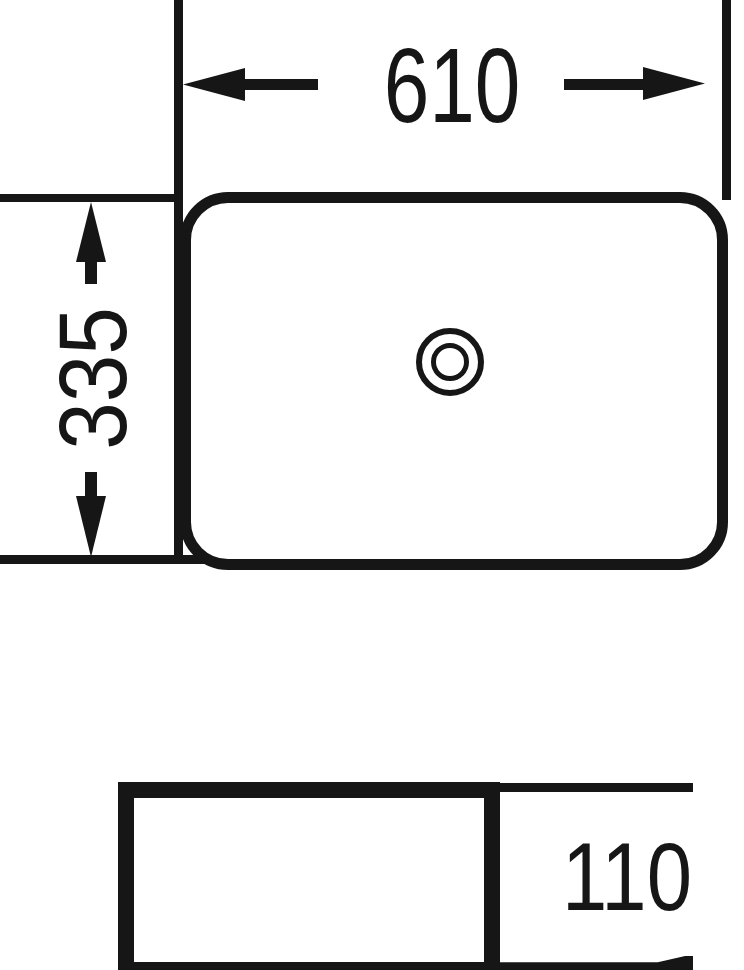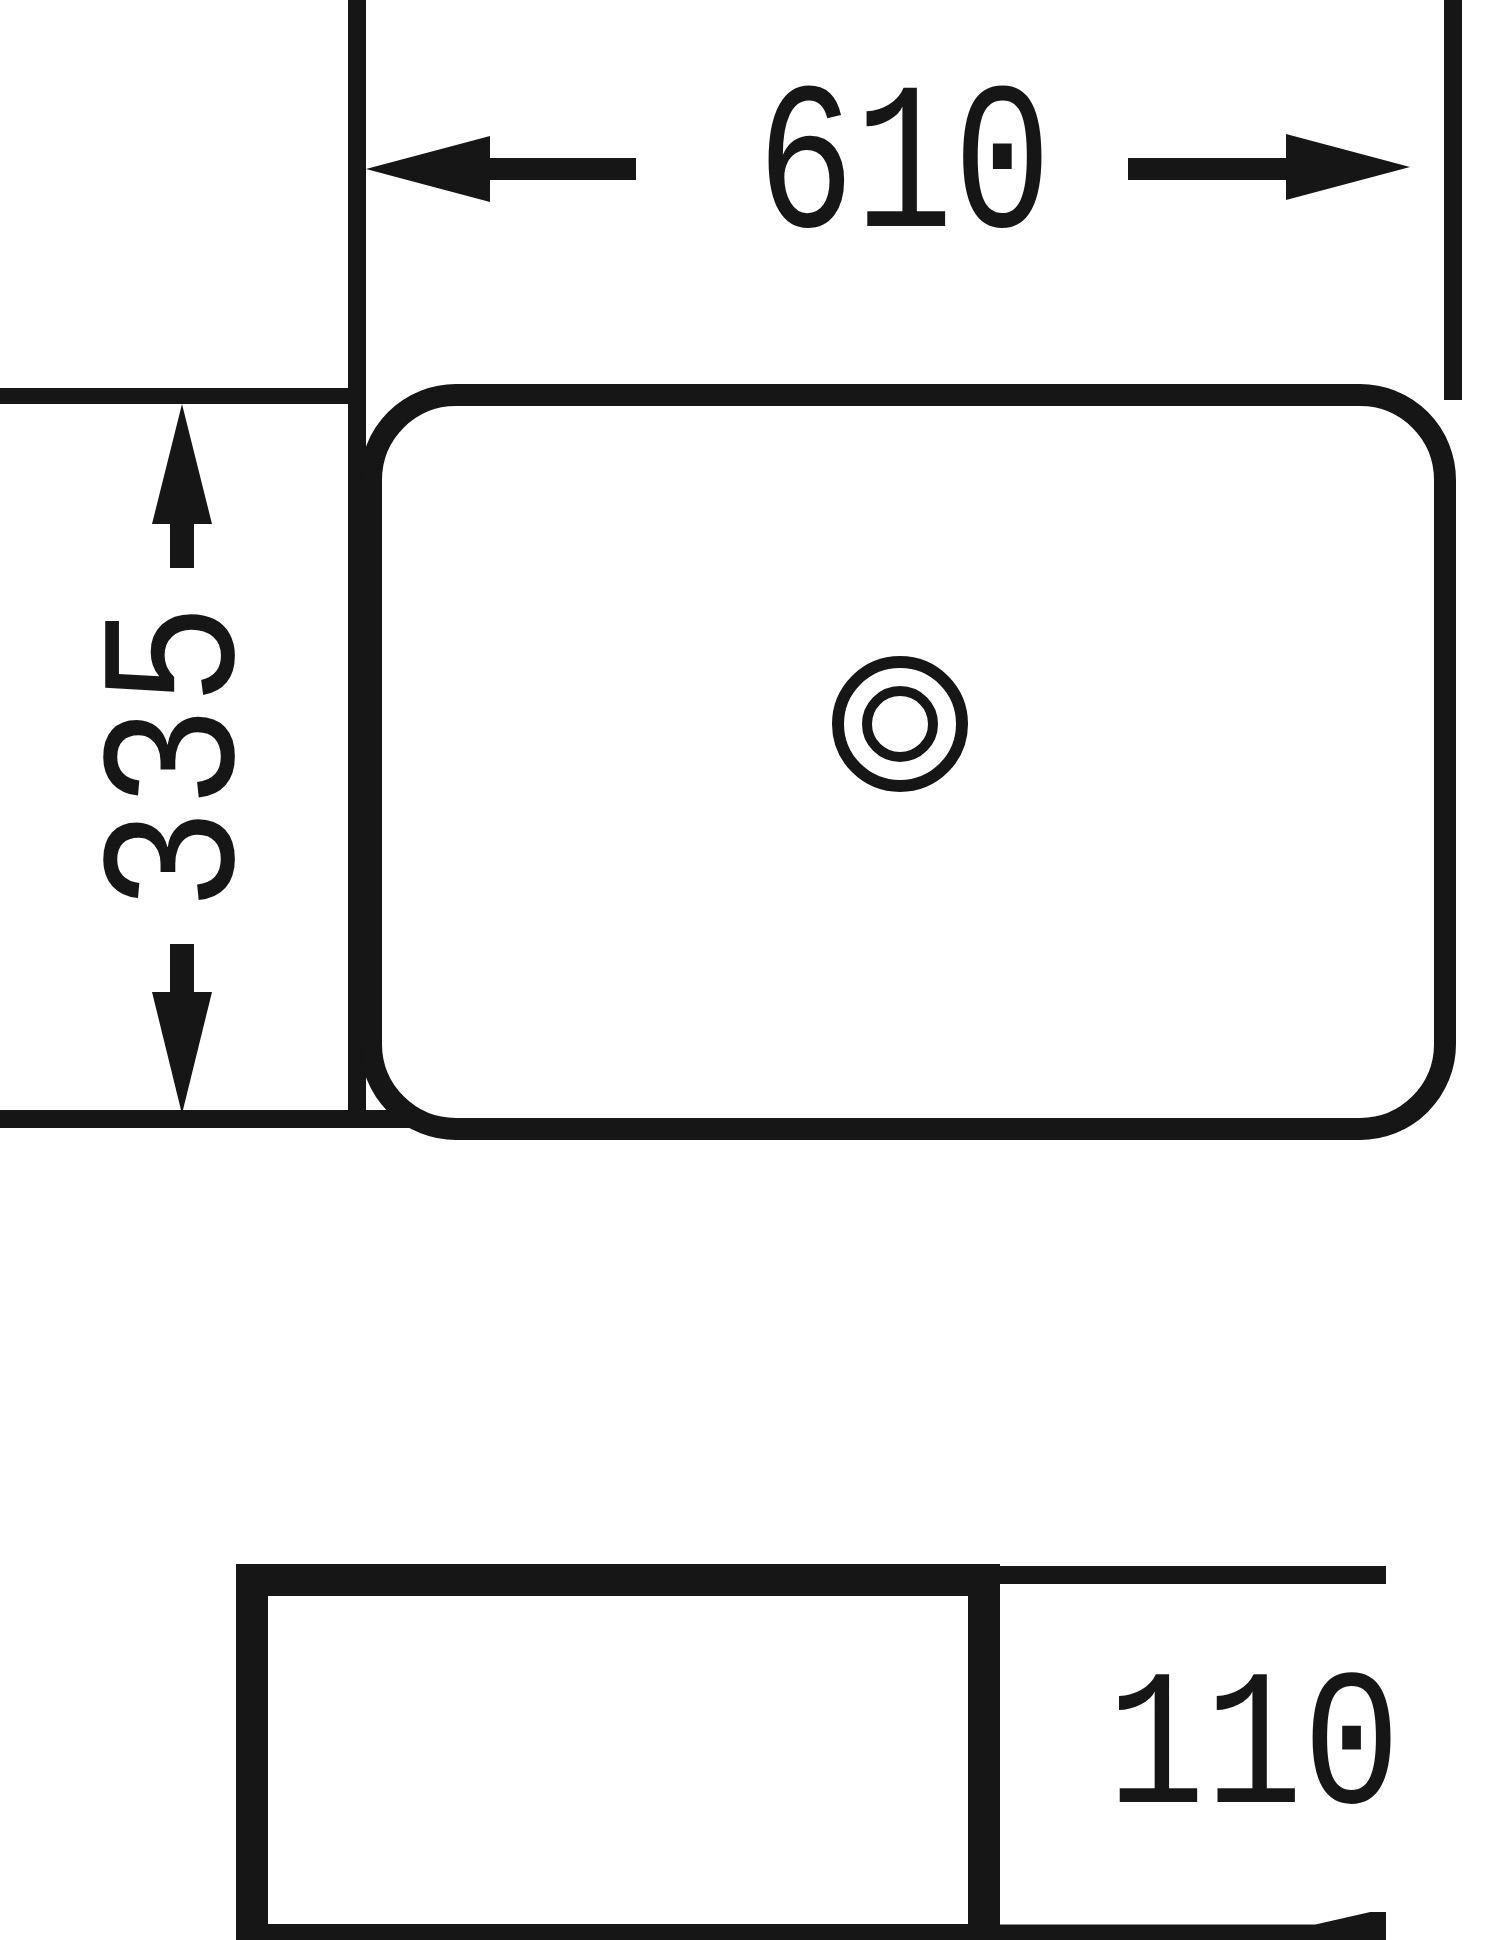--- a/index.html
+++ b/index.html
@@ -3,21 +3,21 @@
 <meta charset="utf-8">
 <style>
   :root { --ink:#161616; --bg:#ffffff; }
   * { margin:0; padding:0; box-sizing:border-box; }
   html,body { background:var(--bg); }
   .scene {
     position:relative;
     width:744px; height:970px;
     background:var(--bg);
     overflow:hidden;
-    font-family:Liberation Mono, monospace;
+    font-family:Liberation Sans, sans-serif;
   }
   .line { position:absolute; background:var(--ink); }
   .head { position:absolute; background:var(--ink); }
   .outline {
     position:absolute;
     border-style:solid; border-color:var(--ink);
     background:transparent;
   }
   .dim-label {
     position:absolute;

